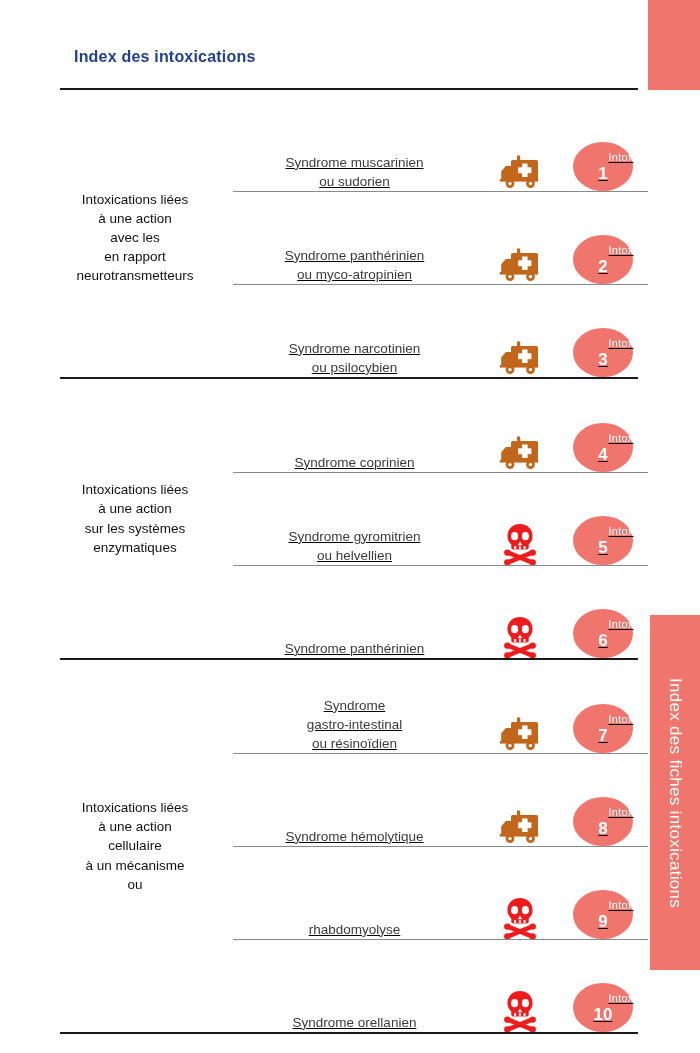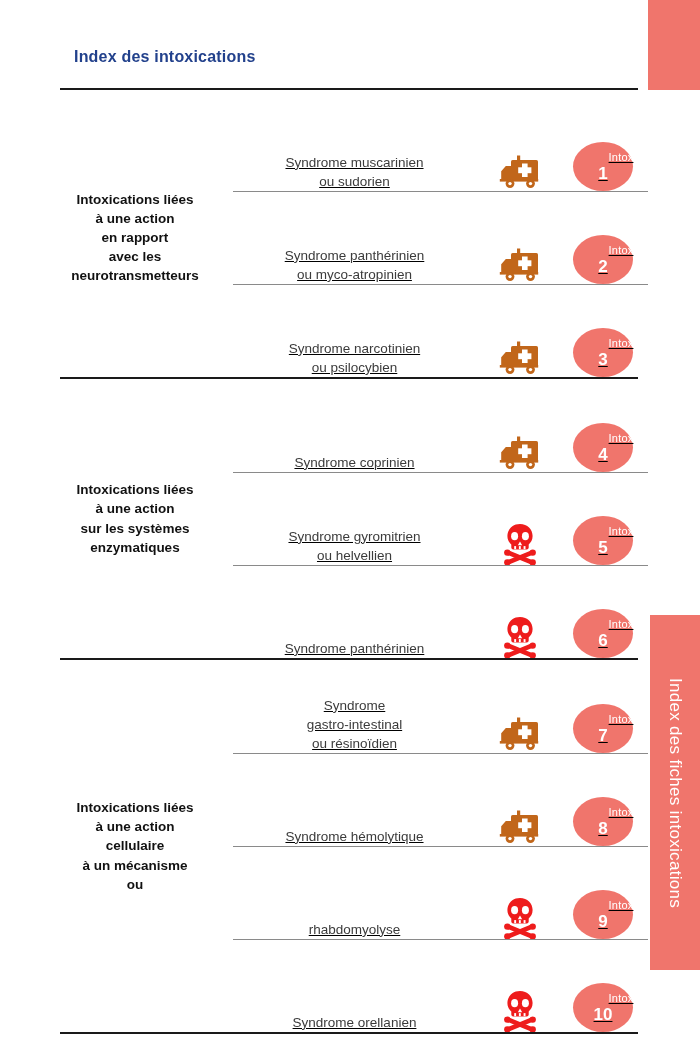--- a/index.html
+++ b/index.html
@@ -85,21 +85,21 @@
     width: 233px;
     flex: 0 0 233px;
     display: flex;
     align-items: center;
     justify-content: flex-end;
     box-sizing: border-box;
     padding-right: 3px;
   }
   .cat-label {
     text-align: center;
-    font-weight: bold;
+    font-weight: normal;
     font-size: 13.5px;
     color: #111111;
     line-height: 1.42;
     width: 100%;
     padding-left: 40px;
     box-sizing: border-box;
   }
   .cat-label .ln { display: block; }
 
   .rows-cell {
@@ -181,22 +181,22 @@
 <div class="rule-thick" style="top:88px"></div>
 
 <div class="table" id="table-root">
     <div style="height:98px"></div>
     <div class="group">
       <div class="group-inner">
         <div class="cat-cell">
           <div class="cat-label">
             <span class="ln">Intoxications liées</span>
             <span class="ln">à une action</span>
+            <span class="ln">avec les</span>
             <span class="ln">en rapport</span>
-            <span class="ln">avec les</span>
             <span class="ln">neurotransmetteurs</span>
           </div>
         </div>
         <div class="rows-cell">
           <div class="row">
             <div class="row-name">
               <span class="ln">Syndrome muscarinien</span>
               <span class="ln">ou sudorien</span>
             </div>
             <div class="row-icon">

